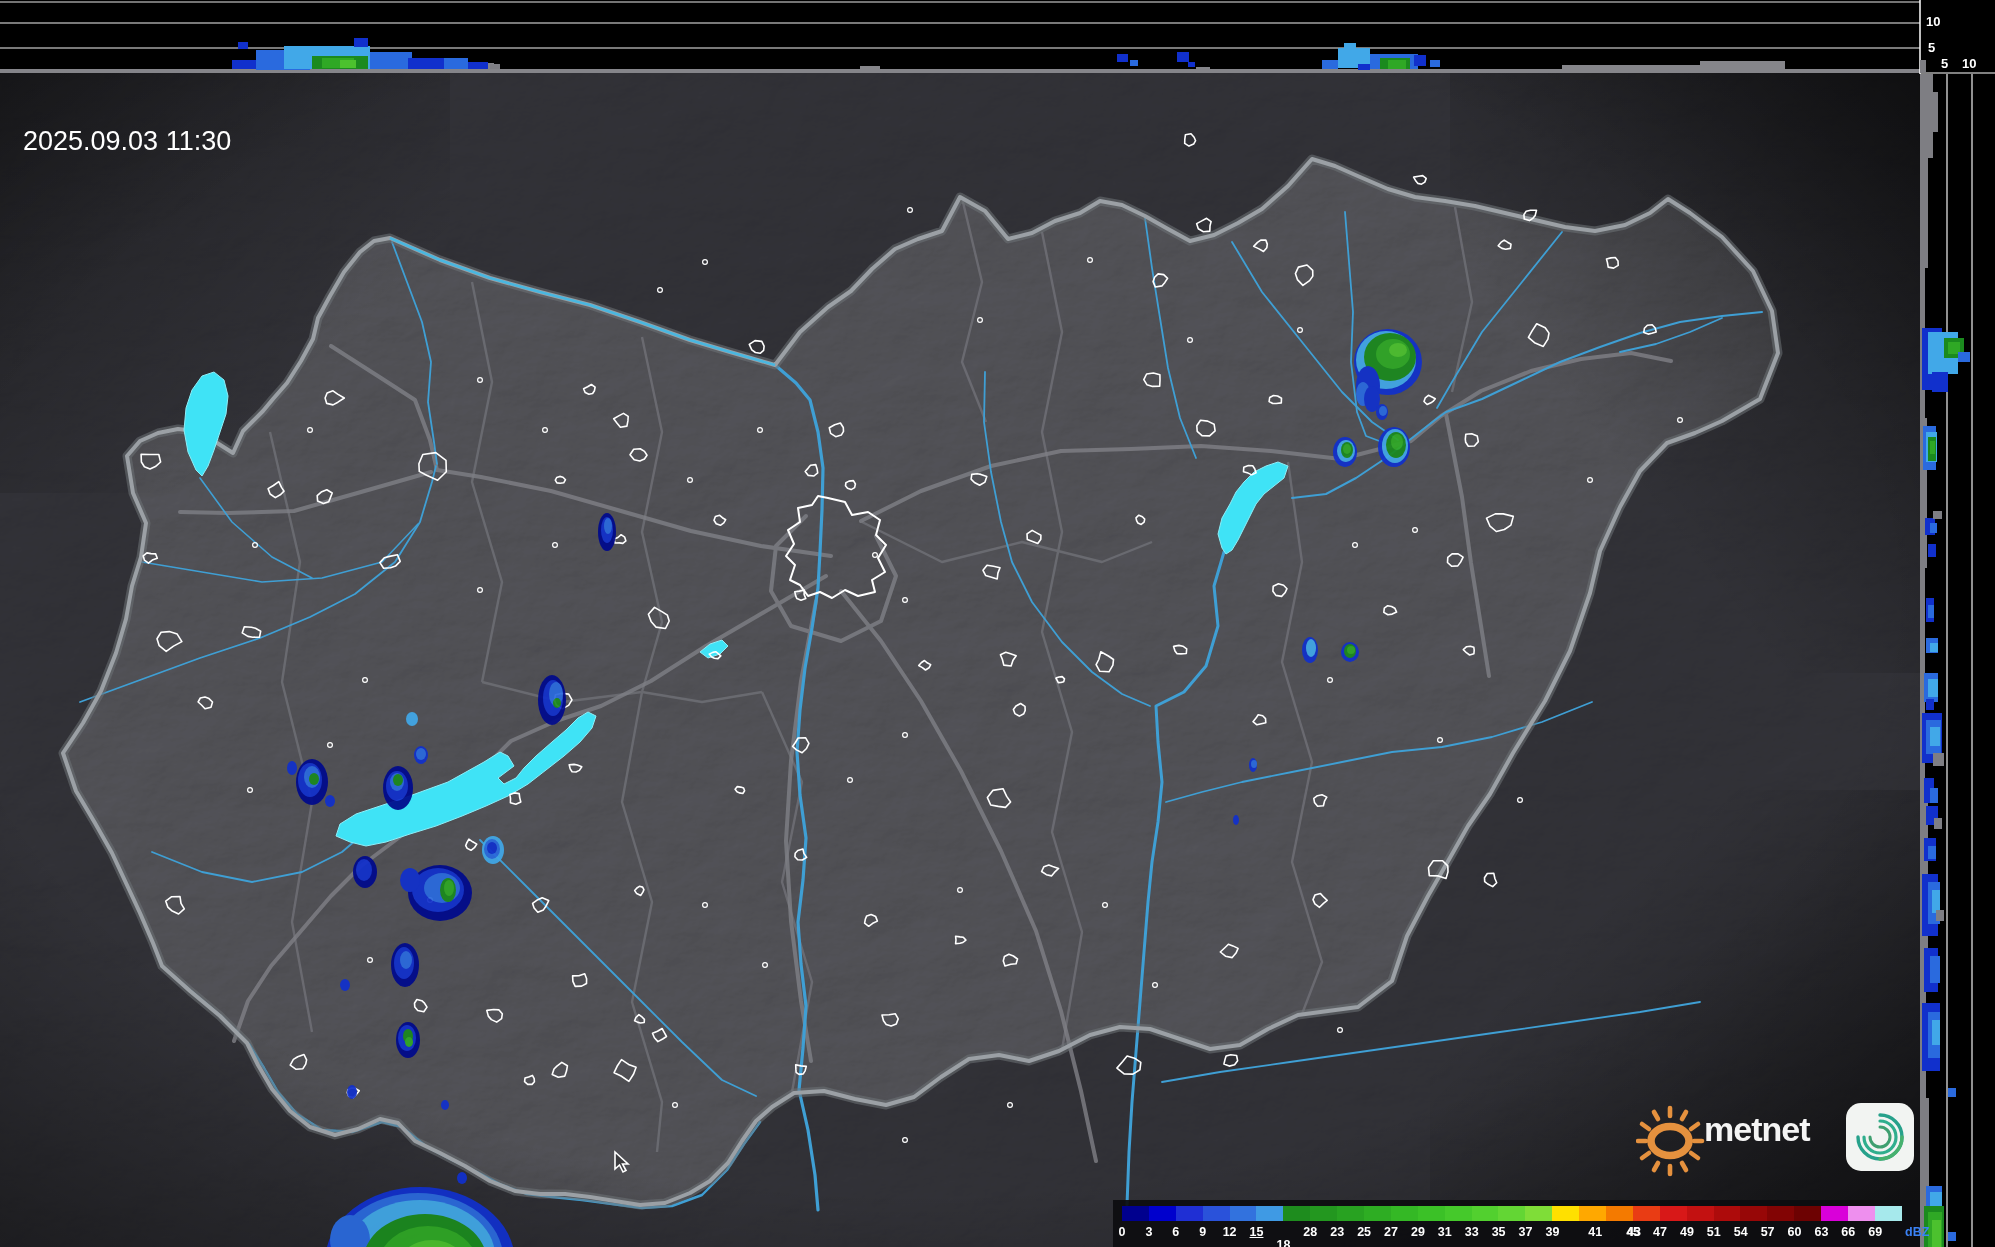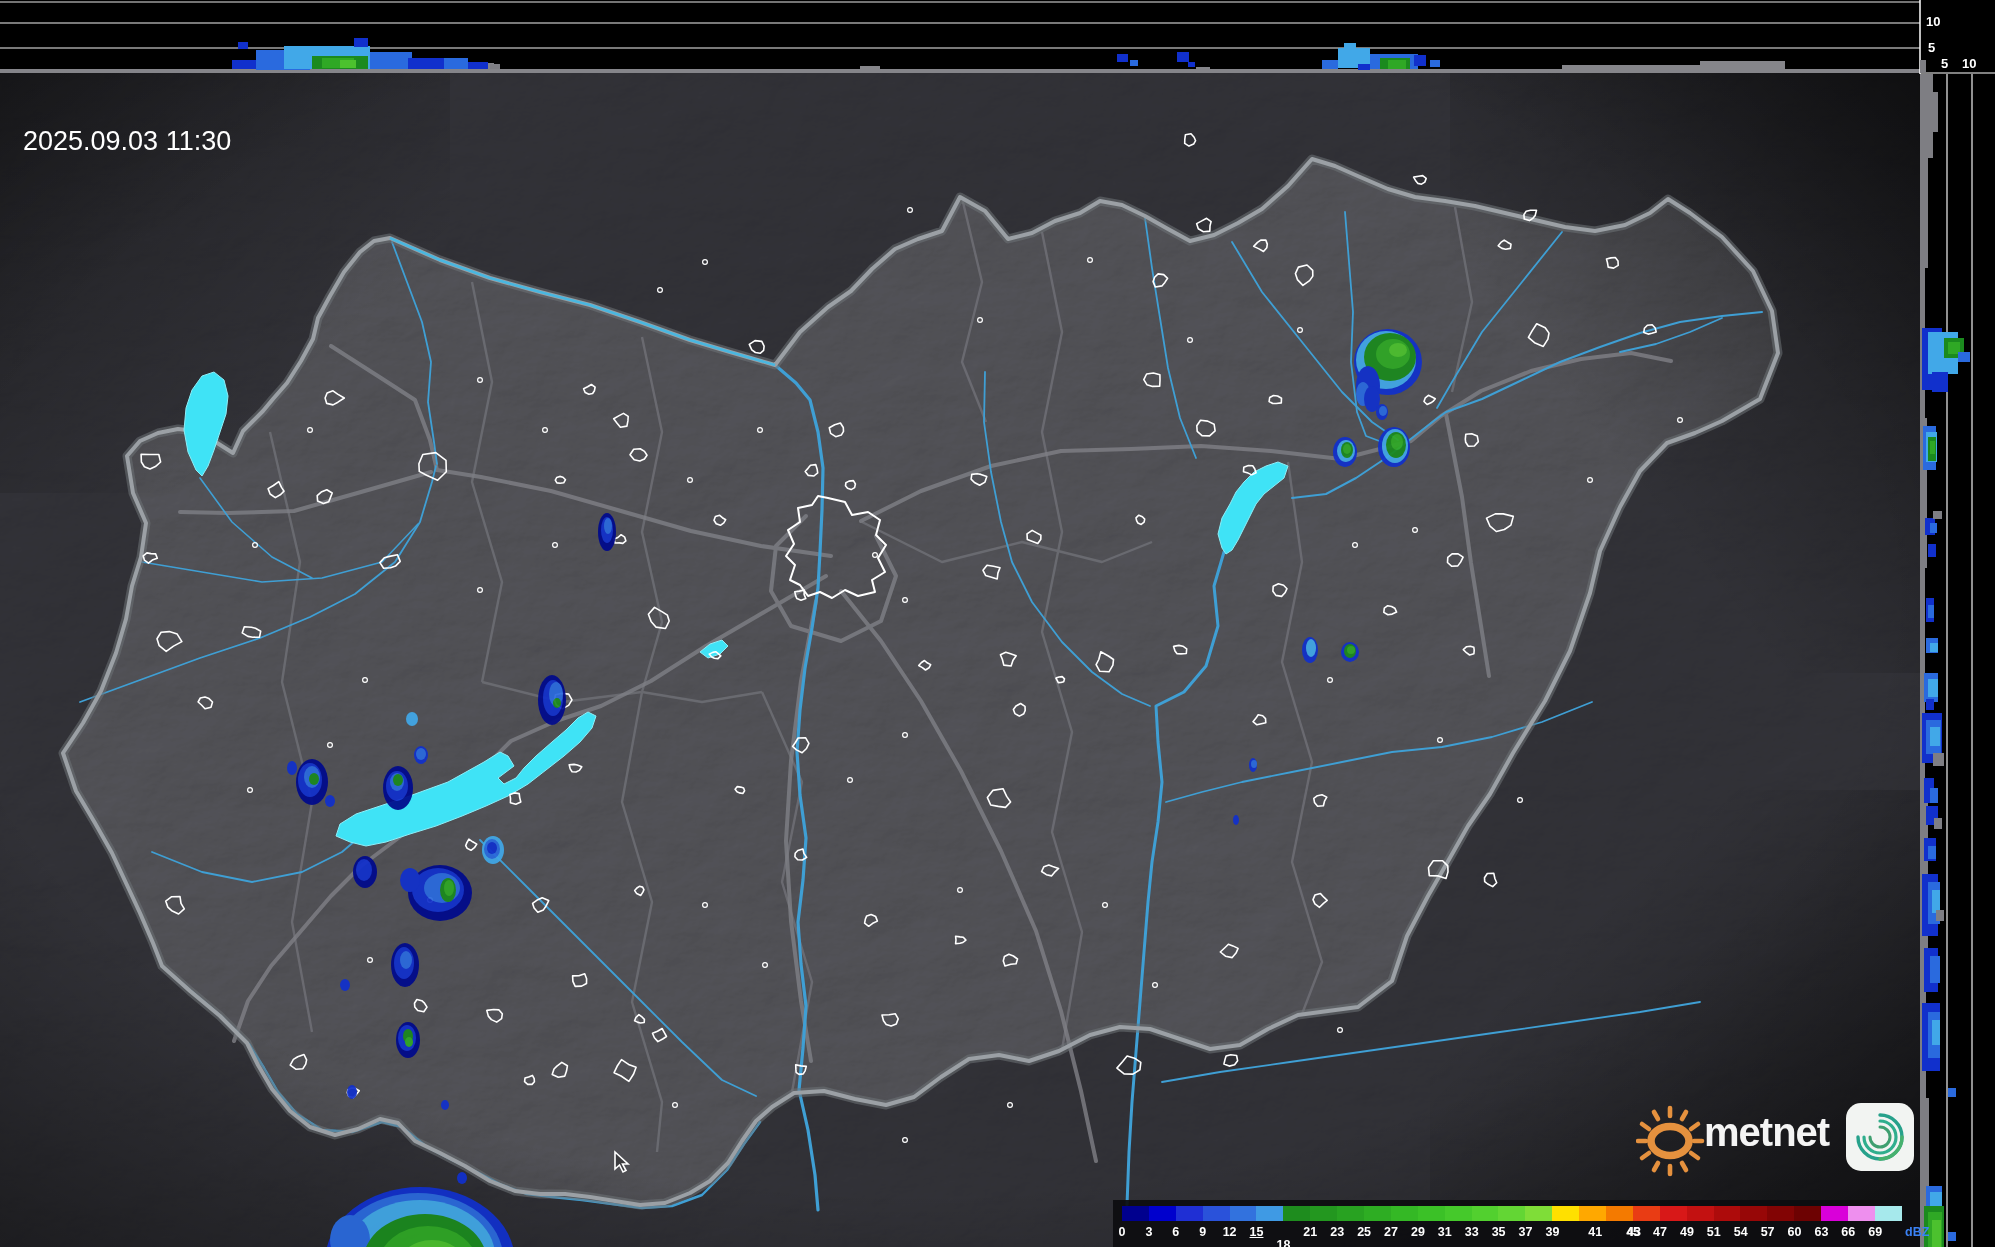--- a/index.html
+++ b/index.html
@@ -11,21 +11,21 @@
   #tstamp{left:23px;top:126px;font-size:27px;font-weight:400;}
   .axlab{position:absolute;color:#fff;font-size:13px;font-weight:bold;}
   #cbar{position:absolute;left:1113px;top:1200px;width:807px;height:47px;
         background:rgba(13,13,16,0.93);}
   #cbar-segs{position:absolute;left:9px;top:6px;height:15px;display:flex;}
   #cbar-segs div{height:15px;}
   .tick{position:absolute;top:25px;transform:translateX(-50%);color:#fff;
         font-size:12.5px;font-weight:bold;}
   #cbar-unit{position:absolute;top:25px;color:#3b82f6;font-size:12.5px;font-weight:bold;}
   #logo{position:absolute;left:1636px;top:1098px;width:284px;height:86px;}
-  #logo-text{position:absolute;left:68px;top:12px;font-size:40px;font-weight:bold;
+  #logo-text{position:absolute;left:68px;top:12px;font-size:34px;font-weight:bold;
              color:#f4f4f4;letter-spacing:-1px;}
 </style>
 </head>
 <body>
 
 <div id="stage">
 
 <svg id="mapsvg" width="1995" height="1247" viewBox="0 0 1995 1247">
   <defs>
     <filter id="relief" x="-5%" y="-5%" width="110%" height="110%">
@@ -500,21 +500,21 @@
         <div style="width: 26.9px; background: rgb(166, 233, 236);"></div>
       </div>
   <div id="cbar-labels">
         <span class="tick" style="left: 9px;">0</span>
         <span class="tick" style="left: 35.9px;">3</span>
         <span class="tick" style="left: 62.8px;">6</span>
         <span class="tick" style="left: 89.7px;">9</span>
         <span class="tick" style="left: 116.6px;">12</span>
         <span class="tick" style="left: 143.5px; text-decoration: underline;">15</span>
         <span class="tick" style="left: 170.4px; margin-top: 13px;">18</span>
-        <span class="tick" style="left: 197.3px;">21</span>
+        <span class="tick" style="left: 197.3px;">28</span>
         <span class="tick" style="left: 224.2px;">23</span>
         <span class="tick" style="left: 251.1px;">25</span>
         <span class="tick" style="left: 278px;">27</span>
         <span class="tick" style="left: 304.9px;">29</span>
         <span class="tick" style="left: 331.8px;">31</span>
         <span class="tick" style="left: 358.7px;">33</span>
         <span class="tick" style="left: 385.6px;">35</span>
         <span class="tick" style="left: 412.5px;">37</span>
         <span class="tick" style="left: 439.4px;">39</span>
         <span class="tick" style="left: 466.3px; margin-left: 16px;">41</span>

